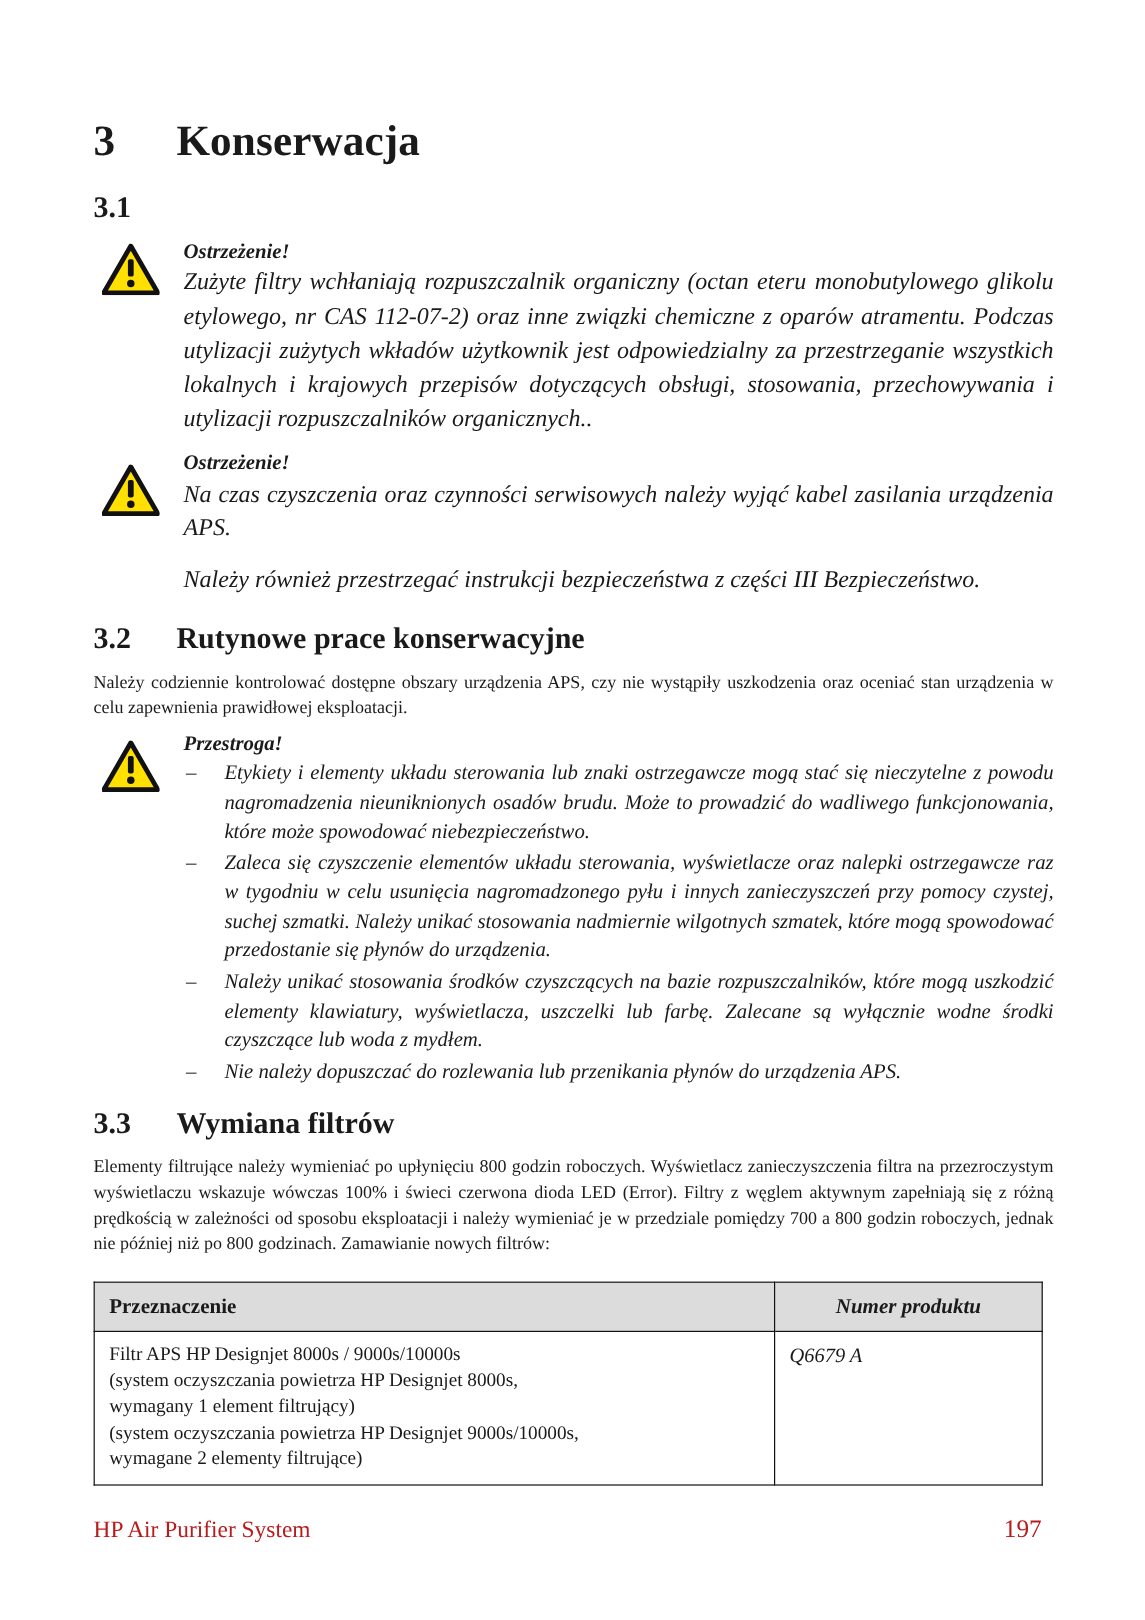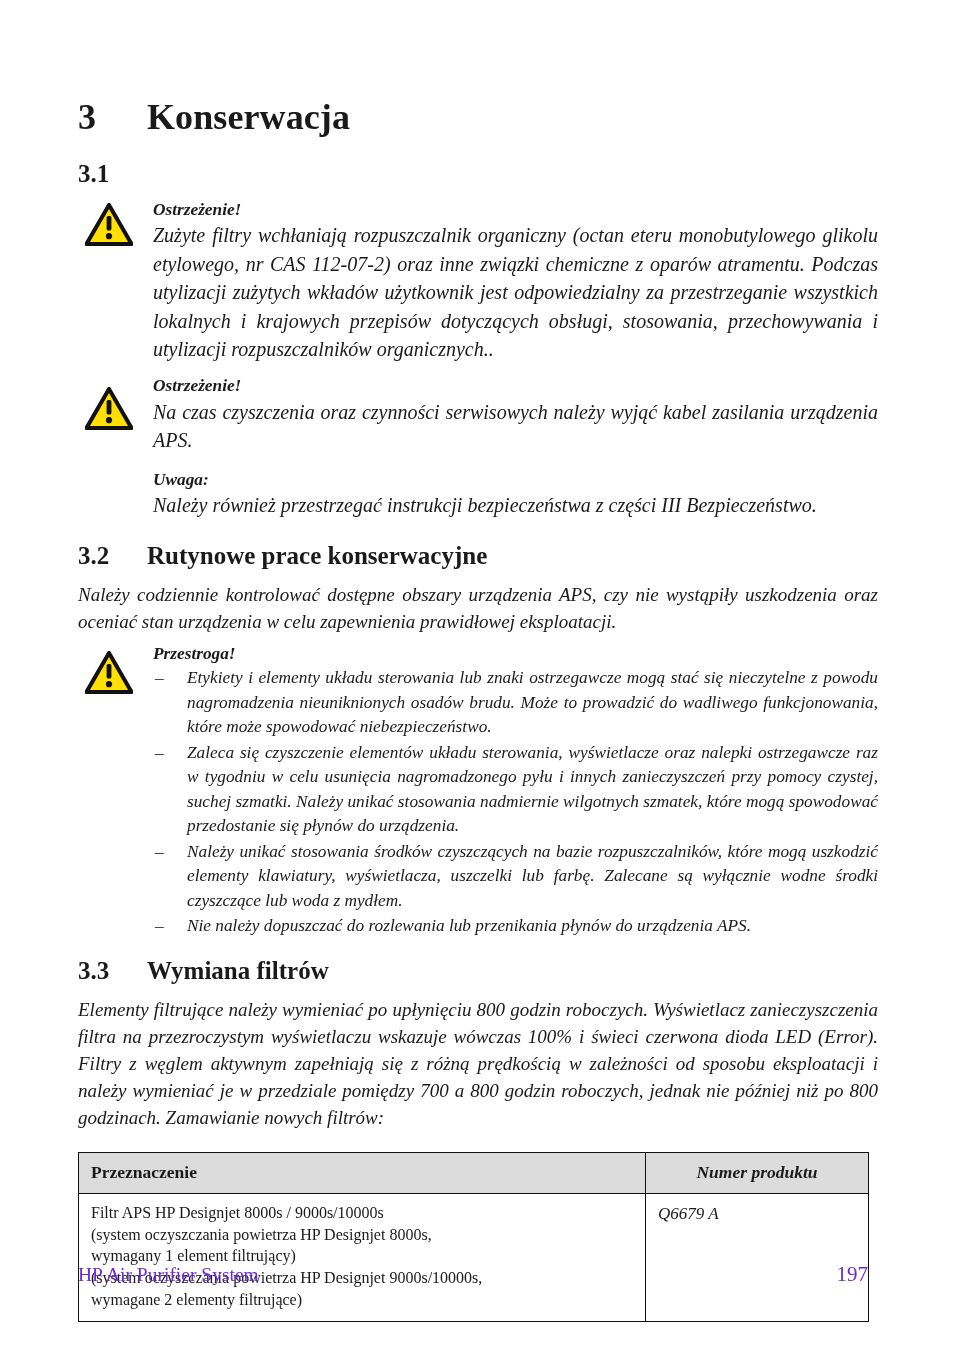--- a/index.html
+++ b/index.html
@@ -44,22 +44,21 @@
     margin: 0;
     padding-top: 22px;
     font-size: 25px;
     font-weight: bold;
   }
   .h-section .num { width: 69px; flex: 0 0 69px; }
   .h-section.tight { padding-top: 18px; }
 
   
   .para {
-    font-style: italic;
-    font-size: 19px;
+    font-size: 15px;
     line-height: 1.42;
     text-align: justify;
     margin: 0;
   }
   .para.first { padding-top: 12px; }
 
   
   .warn-block {
     position: relative;
     padding-left: 75px;
@@ -150,21 +149,21 @@
 
   
   .footer {
     position: absolute;
     left: 78px;
     top: 1262px;
     width: 790px;
     display: flex;
     justify-content: space-between;
     align-items: baseline;
-    color: #6d28d9;
+    color: #b91c1c;
     font-size: 19.5px;
   }
   .footer .pageno { font-size: 21px; }
 </style>
 </head>
 <body>
 
 <div id="page">
 
   <div class="content">
@@ -196,21 +195,20 @@
           <polygon points="24,2 46.5,41 1.5,41" fill="#FFE000" stroke="#111111" stroke-width="4" stroke-linejoin="round"></polygon>
           <rect x="21.6" y="13" width="4.8" height="14.5" rx="1.6" fill="#111111"></rect>
           <circle cx="24" cy="33.2" r="3.1" fill="#111111"></circle>
         </svg>
       </span>
       <p class="warn-title">Ostrzeżenie!</p>
       <p class="warn-body">Na czas czyszczenia oraz czynności serwisowych należy wyjąć kabel zasilania urządzenia APS.</p>
     </div>
 
     <div class="note-block">
-      <p class="warn-title">Uwaga:</p>
       <p class="warn-body">Należy również przestrzegać instrukcji bezpieczeństwa z części III Bezpieczeństwo.</p>
     </div>
 
     <h2 class="h-section">
       <span class="num">3.2</span>
       <span>Rutynowe prace konserwacyjne</span>
     </h2>
 
     <p class="para first">Należy codziennie kontrolować dostępne obszary urządzenia APS, czy nie wystąpiły uszkodzenia oraz oceniać stan urządzenia w celu zapewnienia prawidłowej eksploatacji.</p>
 

